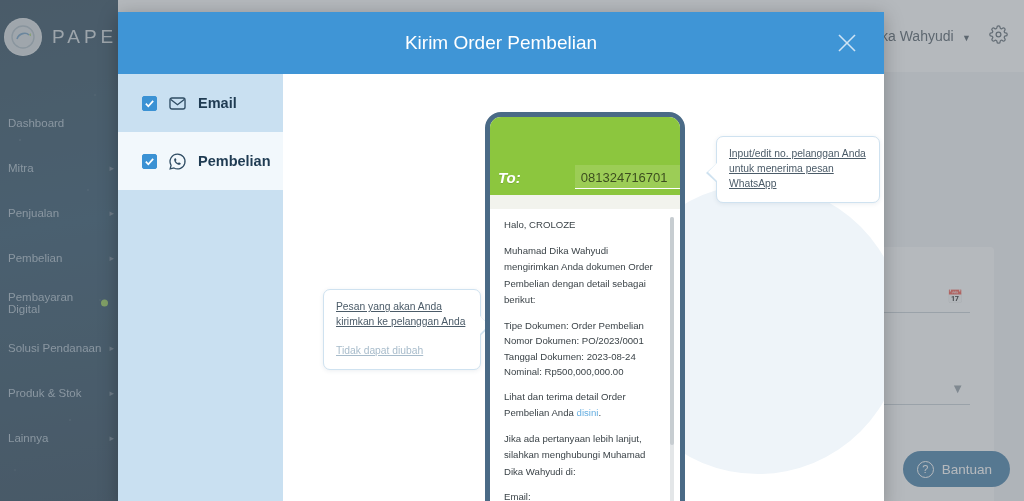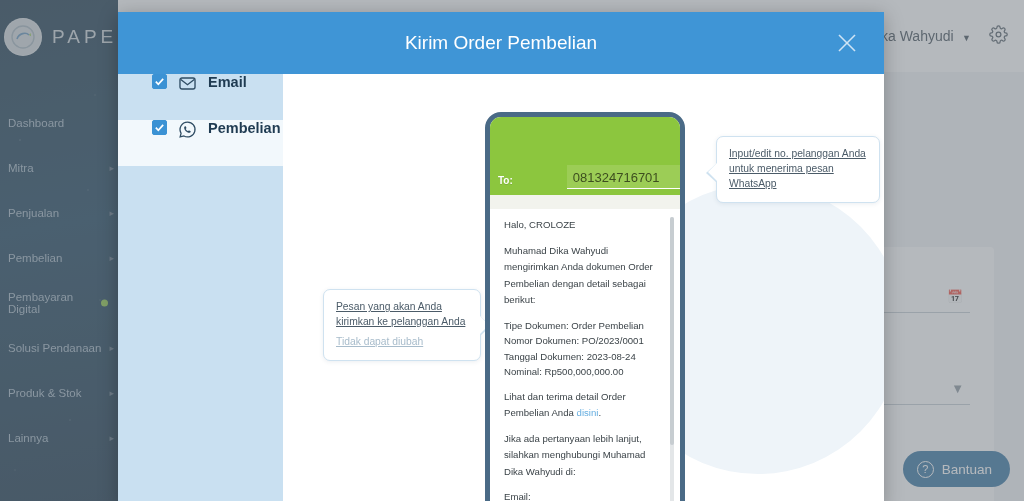--- a/index.html
+++ b/index.html
@@ -133,22 +133,22 @@
 
   #modal-body { position: relative; height: 433px; display: flex; }
 
   
   #channel-list {
     width: 165px; flex: 0 0 165px;
     background: #c9e0f1;
     padding-top: 0;
   }
   .channel-row {
-    height: 46px; display: flex; align-items: flex-start; gap: 11px;
-    padding-left: 34px; cursor: pointer;
+    height: 58px; display: flex; align-items: center; gap: 11px;
+    padding-left: 24px; cursor: pointer;
   }
   .channel-row.active { background: #f2f8fc; }
   .cbox {
     width: 15px; height: 15px; flex: 0 0 15px;
     border-radius: 2px;
     display: flex; align-items: center; justify-content: center;
   }
   .cbox.on { background: #3b92d4; border: 1px solid #3b92d4; }
   .cbox.off { background: transparent; border: 1.5px solid #2d6b99; }
   .cbox svg { display: block; }
@@ -176,22 +176,22 @@
   }
   #phone-green {
     height: 78px; background: #8cc63e;
     position: relative;
   }
   #to-row {
     position: absolute; left: 8px; right: 10px; bottom: 6px;
     display: flex; align-items: flex-end; gap: 6px;
   }
   #to-label {
-    color: #ffffff; font-size: 10px; font-weight: 700;
-    padding-bottom: 3px; text-shadow: 0 1px 0 rgba(0,0,0,.12);
+    color: #ffffff; font-size: 15px; font-weight: 700;
+    padding-bottom: 3px; text-shadow: 0 1px 0 rgba(0,0,0,.12); font-style: italic;
   }
   #to-input {
     flex: 1; background: #9ccd56; border: none; border-bottom: 1.5px solid #ffffff;
     color: #3d4e1f; font-size: 13px;
     font-family: "Liberation Sans", sans-serif;
     padding: 5px 6px 3px 6px; outline: none; margin-left: 48px;
   }
   #phone-sep { height: 14px; background: #f2f3ed; }
   #msg-wrap {
     position: relative; height: 328px; background: #ffffff;
@@ -217,21 +217,21 @@
   
   .callout {
     position: absolute;
     background: #ffffff;
     border: 1px solid #cfe2f0;
     border-radius: 7px;
     padding: 10px 12px;
     box-shadow: 0 1px 4px rgba(60,90,120,.10);
   }
   .callout p { color: #4b5b68; font-size: 10.3px; line-height: 1.45; text-decoration: underline; }
-  .callout p.muted { color: #a8bccb; margin-top: 5px; }
+  .callout p.muted { color: #a8bccb; margin-top: 14px; }
   #callout-left { left: 40px; top: 215px; width: 158px; }
   #callout-left::before, #callout-left::after {
     content: ""; position: absolute; top: 26px;
     border-style: solid;
   }
   #callout-left::before {
     right: -11px; border-width: 10px 0 10px 11px;
     border-color: transparent transparent transparent #cfe2f0;
   }
   #callout-left::after {

